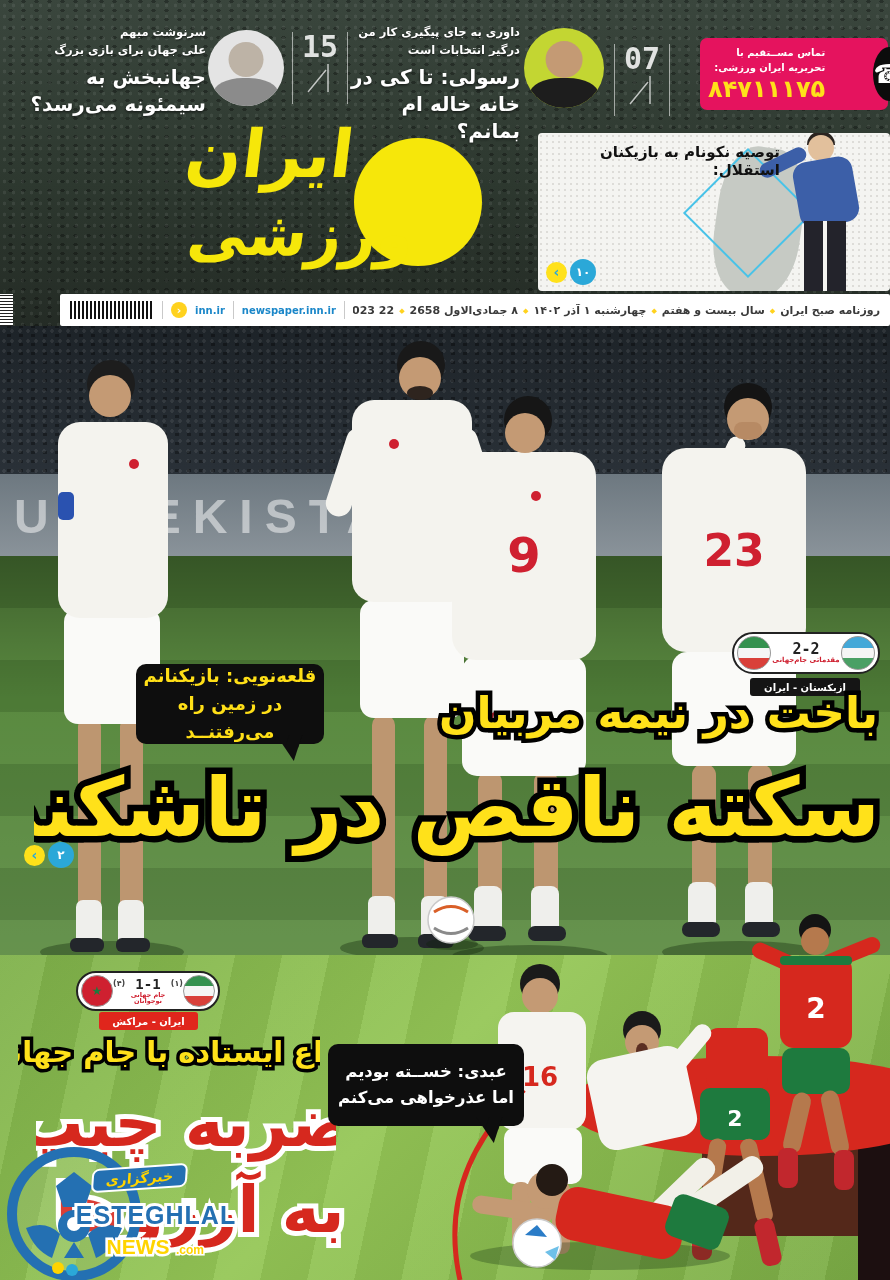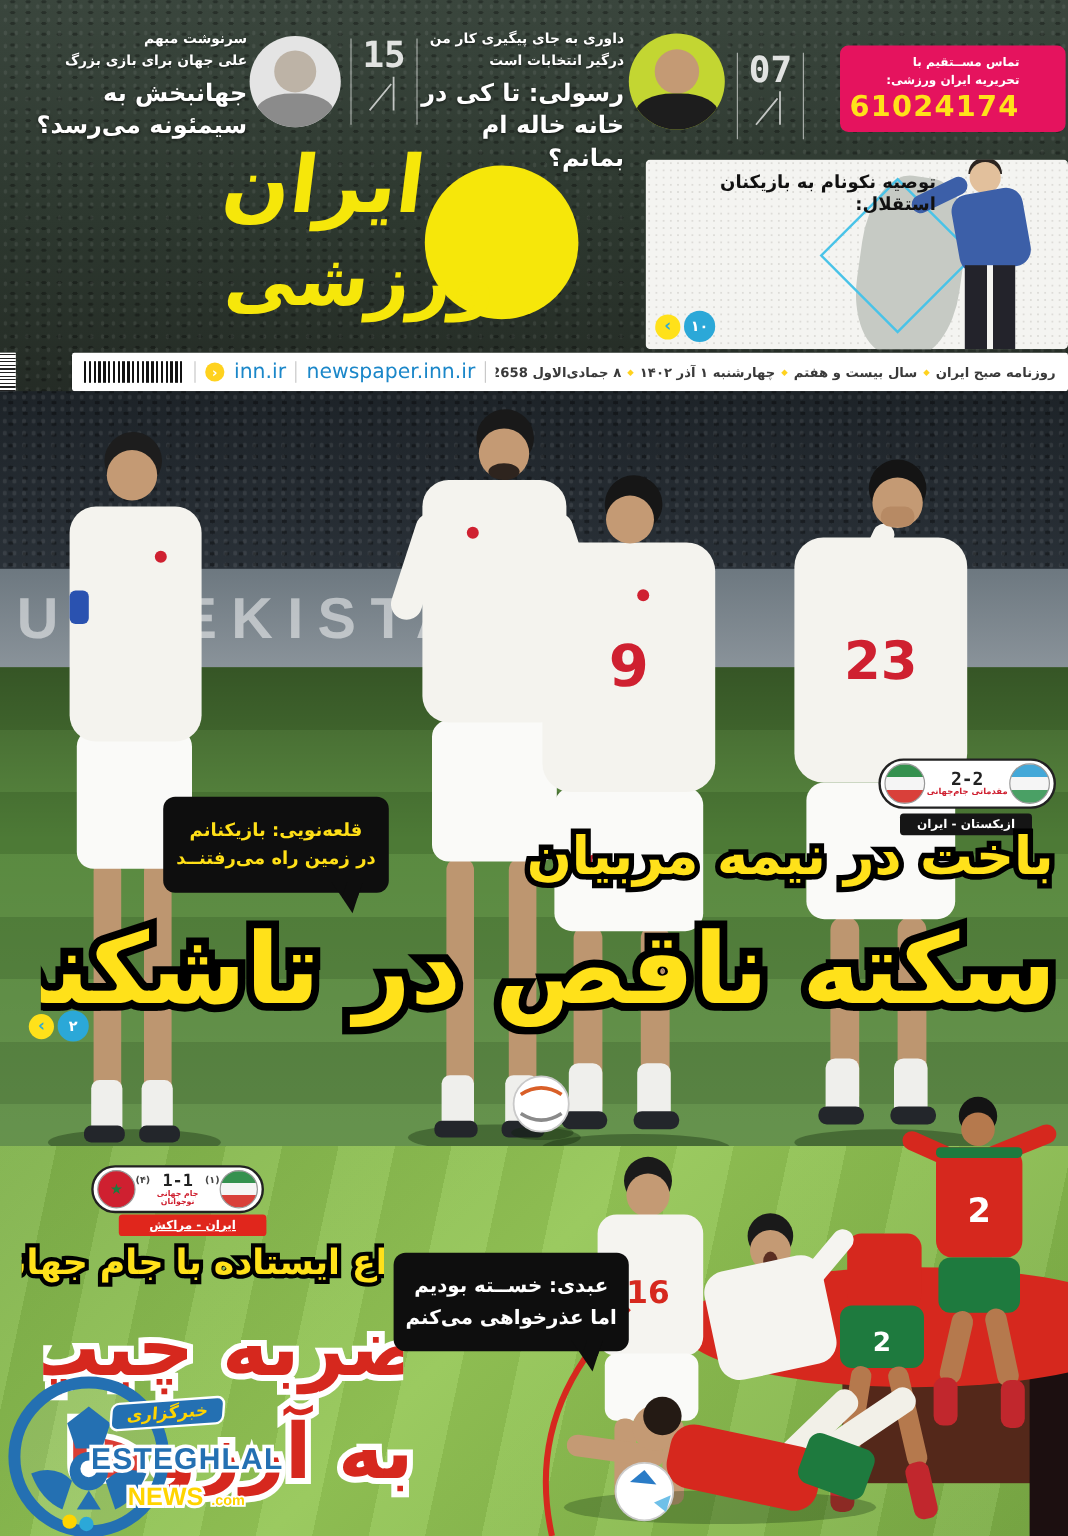--- a/index.html
+++ b/index.html
@@ -65,21 +65,21 @@
 
   
   .spine{left:0;top:294px;width:13px;height:32px;background:#fff;
          background-image:repeating-linear-gradient(0deg,#222 0 1px,#fff 1px 3px);}
   .info-bar{left:60px;top:294px;width:830px;height:32px;background:#fff;border-radius:2px;
             display:flex;align-items:center;padding:0 10px;box-sizing:border-box;gap:8px;box-shadow:0 1px 2px rgba(0,0,0,.4);}
   .barcode{width:84px;height:18px;background:repeating-linear-gradient(90deg,#111 0 2px,#fff 2px 4px);}
   .ib-sep{width:1px;height:18px;background:#c9c9c9;}
   .ib-arrow{width:16px;height:16px;border-radius:50%;background:#ffd21e;color:#fff;font-size:11px;font-weight:bold;
             display:flex;align-items:center;justify-content:center;line-height:1;}
-  .ib-link{color:#1b87c9;font-weight:normal;font-size:17px;text-decoration:none;}
+  .ib-link{color:#1b87c9;font-weight:bold;font-size:10px;text-decoration:none;}
   .ib-items{flex:1;direction:rtl;display:flex;align-items:center;justify-content:flex-start;flex-wrap:nowrap;
             font-size:11px;color:#3a3a3a;font-weight:bold;white-space:nowrap;overflow:hidden;}
   .ib-items .item+.item::before{content:"◆";color:#ffd21e;font-size:7px;margin:0 5px;vertical-align:middle;}
 
   
   .hero{left:0;top:326px;width:890px;height:640px;}
   .hero-crowd{position:absolute;left:0;top:0;width:100%;height:152px;
     background:
       radial-gradient(rgba(255,255,255,.08) 1.5px,transparent 1.8px) 0 0/8px 10px,
       radial-gradient(rgba(0,0,0,.35) 2px,transparent 2.3px) 3px 5px/12px 9px,
@@ -91,21 +91,21 @@
     background:
       linear-gradient(180deg,rgba(0,0,0,.30),rgba(0,0,0,0) 35%,rgba(255,255,255,.07) 95%),
       repeating-linear-gradient(180deg,#4d7a36 0 52px,#5a8a40 52px 104px);}
 
   
   .bubble{position:absolute;background:#0e0e0e;border-radius:10px;direction:rtl;text-align:center;font-weight:bold;
           display:flex;flex-direction:column;justify-content:center;}
   .bubble::after{content:"";position:absolute;bottom:-17px;right:26px;border:13px solid transparent;
                  border-top-color:#0e0e0e;border-right-color:#0e0e0e;transform:skewX(-18deg);}
   .bubble .bl{line-height:1.55;}
-  .bubble-ghalenoei{left:136px;top:664px;width:188px;height:80px;color:#ffdf17;font-size:15px;}
+  .bubble-ghalenoei{left:136px;top:664px;width:188px;height:80px;color:#ffdf17;font-size:18px;}
   .bubble-abdi{left:328px;top:1044px;width:196px;height:82px;color:#fff;font-size:16.5px;}
 
   
   .scorepill{position:absolute;background:#fff;border:2px solid #222;border-radius:22px;display:flex;align-items:center;
              justify-content:space-between;padding:0 3px;box-sizing:border-box;}
   .flag{border-radius:50%;border:1px solid #999;flex:none;display:flex;align-items:center;justify-content:center;}
   .flag-iran{background:linear-gradient(180deg,#35914f 0 34%,#f5f5f5 34% 66%,#d9403a 66%);}
   .flag-uzb{background:linear-gradient(180deg,#44a8d8 0 34%,#f5f5f5 34% 66%,#4aa065 66%);}
   .flag-mar{background:#cf2030;color:#1e7a3e;font-size:12px;line-height:1;}
   .sp-mid{text-align:center;flex:1;}
@@ -179,21 +179,21 @@
       <svg width="30" height="34">
         <path d="M26 2 V30 M6 30 L24 8" stroke="rgba(255,255,255,.7)" stroke-width="1.5" fill="none"></path>
       </svg>
     </div>
   </div>
 
   <div class="abs phone-box">
     <div class="pb-texts">
       <div class="pb-small">تماس مســتقیم با</div>
       <div class="pb-small">تحریریه ایران ورزشی:</div>
-      <div class="pb-phone">61024174</div>
+      <div class="pb-phone">۸۴۷۱۱۱۷۵</div>
     </div>
     <div class="pb-sep"></div>
     <div class="pb-circle">
       <span class="phone-glyph">☎</span>
     </div>
   </div>
 
   <div class="abs logo">
     <div class="logo-circle"></div>
     <div class="logo-t logo-t1">ایران</div>
@@ -422,21 +422,21 @@
       <span>★</span>
     </div>
     <span class="sp-pen">(۴)</span>
     <div class="sp-mid">
       <div class="sp-score" style="font-size:14px;">1-1</div>
       <div class="sp-comp" style="font-size:6.5px;">جام جهانی نوجوانان</div>
     </div>
     <span class="sp-pen">(۱)</span>
     <div class="flag flag-iran" style="width:30px;height:30px;"></div>
   </div>
-  <div class="teamsbar red abs" style="left:99px;top:1012px;width:123px;height:18px;text-decoration:underline;">ایران - مراکش</div>
+  <div class="teamsbar red abs" style="left:99px;top:1012px;width:99px;height:18px;">ایران - مراکش</div>
 
   <svg class="abs" style="left:18px;top:1026px;" width="302" height="48">
     <text x="151" y="36" text-anchor="middle" font-size="29" font-weight="bold" fill="#ffe11a" stroke="#000" stroke-width="7" paint-order="stroke">وداع ایستاده با جام جهانی</text>
   </svg>
   <svg class="abs" style="left:36px;top:1066px;" width="300" height="104">
     <text x="150" y="80" text-anchor="middle" font-size="66" font-weight="bold" fill="#d6281e" stroke="#fff" stroke-width="10" paint-order="stroke">ضربه چیپ</text>
   </svg>
   <svg class="abs" style="left:50px;top:1154px;" width="300" height="104">
     <text x="150" y="78" text-anchor="middle" font-size="64" font-weight="bold" fill="#d6281e" stroke="#fff" stroke-width="10" paint-order="stroke">به آرزوها</text>
   </svg>

